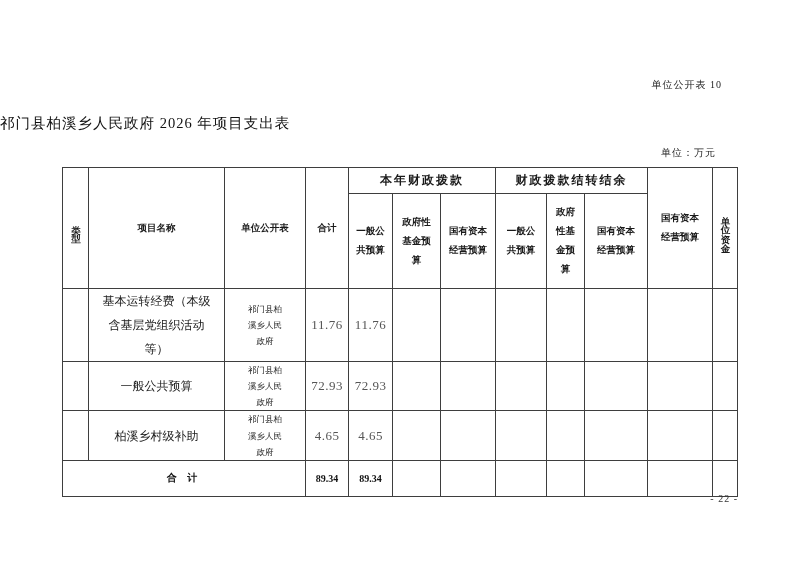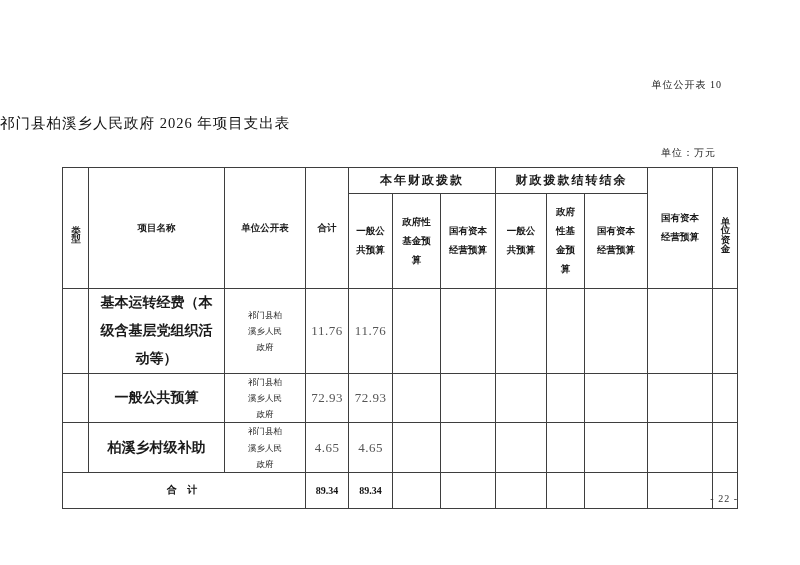--- a/index.html
+++ b/index.html
@@ -35,21 +35,21 @@
   tr.r-d3{height:38px;}
   tr.r-total{height:36px;}
   .hd{font-weight:bold;font-size:9.5px;color:#1a1a1a;line-height:2;}
   .hd-group{font-weight:bold;font-size:12px;letter-spacing:2px;color:#1a1a1a;margin-left:16px;}
   .vtext{
     writing-mode:vertical-rl;text-orientation:upright;display:inline-block;
     font-weight:bold;font-size:9.5px;color:#1a1a1a;
   }
   .v2{letter-spacing:9px;}
   .v4{letter-spacing:9px;}
-  .c-name{font-weight:bold;font-size:14px;line-height:2;padding:0 10px !important;color:#1a1a1a;}
+  .c-name{font-weight:normal;font-size:12px;line-height:2;padding:0 10px !important;color:#1a1a1a;}
   .c-unit{font-size:8.5px;line-height:1.9;padding:0 20px !important;color:#222;}
   .c-num{font-size:13px;color:#555;letter-spacing:0.5px;}
   .c-total-label{font-weight:bold;font-size:10px;letter-spacing:4px;color:#111;}
   .c-num-bold{font-weight:bold;font-size:10px;color:#111;}
   .p7{padding:0 7px !important;}
   .p6{padding:0 6px !important;}
   .p10{padding:0 10px !important;}
   .p12{padding:0 12px !important;}
 </style>
 </head>

